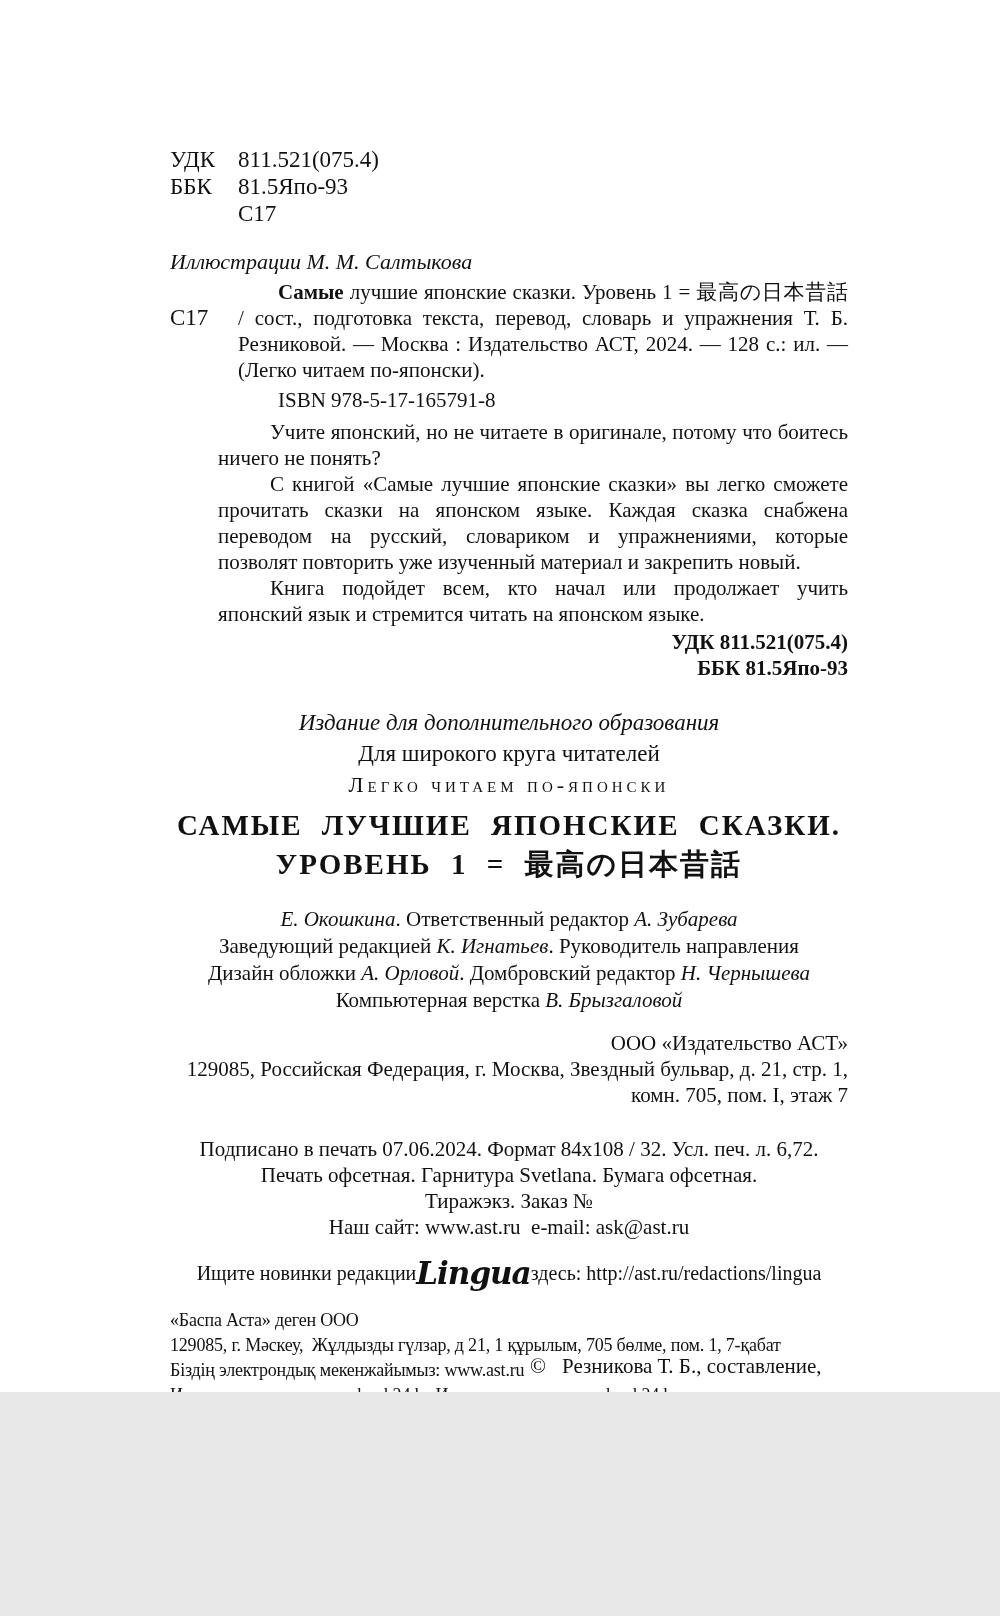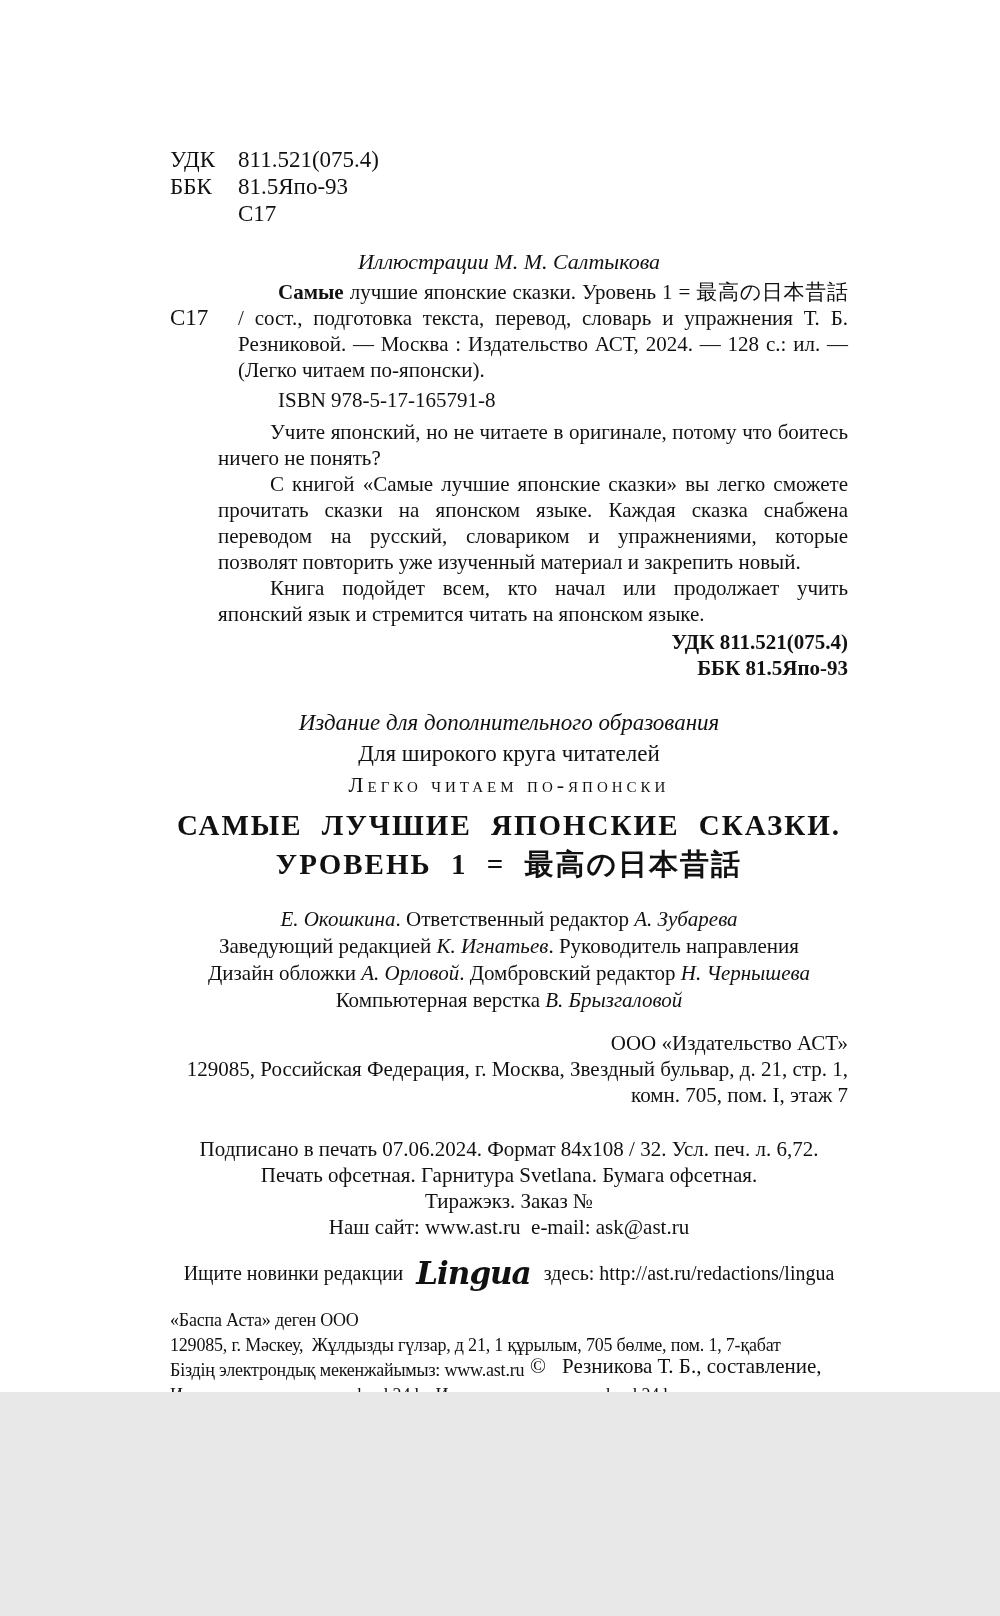--- a/index.html
+++ b/index.html
@@ -15,21 +15,21 @@
     overflow:hidden;
     box-sizing:border-box;
     padding:146px 152px 0 170px;
   }
   
   .class-top{font-size:23px;line-height:27px;}
   .class-top .row{display:flex;}
   .class-top .lbl{width:68px;}
   
   .illustrations{
-    text-align:center;font-style:italic;font-size:22px;
+    font-style:italic;font-size:22px;
     margin-top:22px;
   }
   
   .catalog{position:relative;margin-top:4px;}
   .card-code{
     position:absolute;left:0;top:26px;font-size:23px;
   }
   .card-text{margin-left:68px;text-align:justify;line-height:26px;}
   .card-text p{margin:0;text-indent:40px;}
   .card-isbn{margin:4px 0 0 68px;text-indent:40px;}
@@ -54,21 +54,21 @@
   .credits i{font-style:italic;}
   
   .publisher{text-align:right;margin-top:16px;line-height:26px;}
   
   .print-info{text-align:center;margin-top:28px;line-height:26px;}
   .tirazh{display:flex;justify-content:center;}
   .pre{white-space:pre-wrap;}
   
   .lingua{
     text-align:center;margin-top:18px;font-size:20px;
-    display:flex;align-items:center;justify-content:center;gap:13px;
+    display:flex;align-items:center;justify-content:center;gap:0;
   }
   .lingua-logo{
     font-family:"DejaVu Serif",serif;
     font-style:italic;font-weight:bold;font-size:31px;line-height:30px;
     letter-spacing:-1px;
   }
   
   .kazakh{
     margin-top:20px;
     font-size:18px;line-height:25px;letter-spacing:-0.2px;

